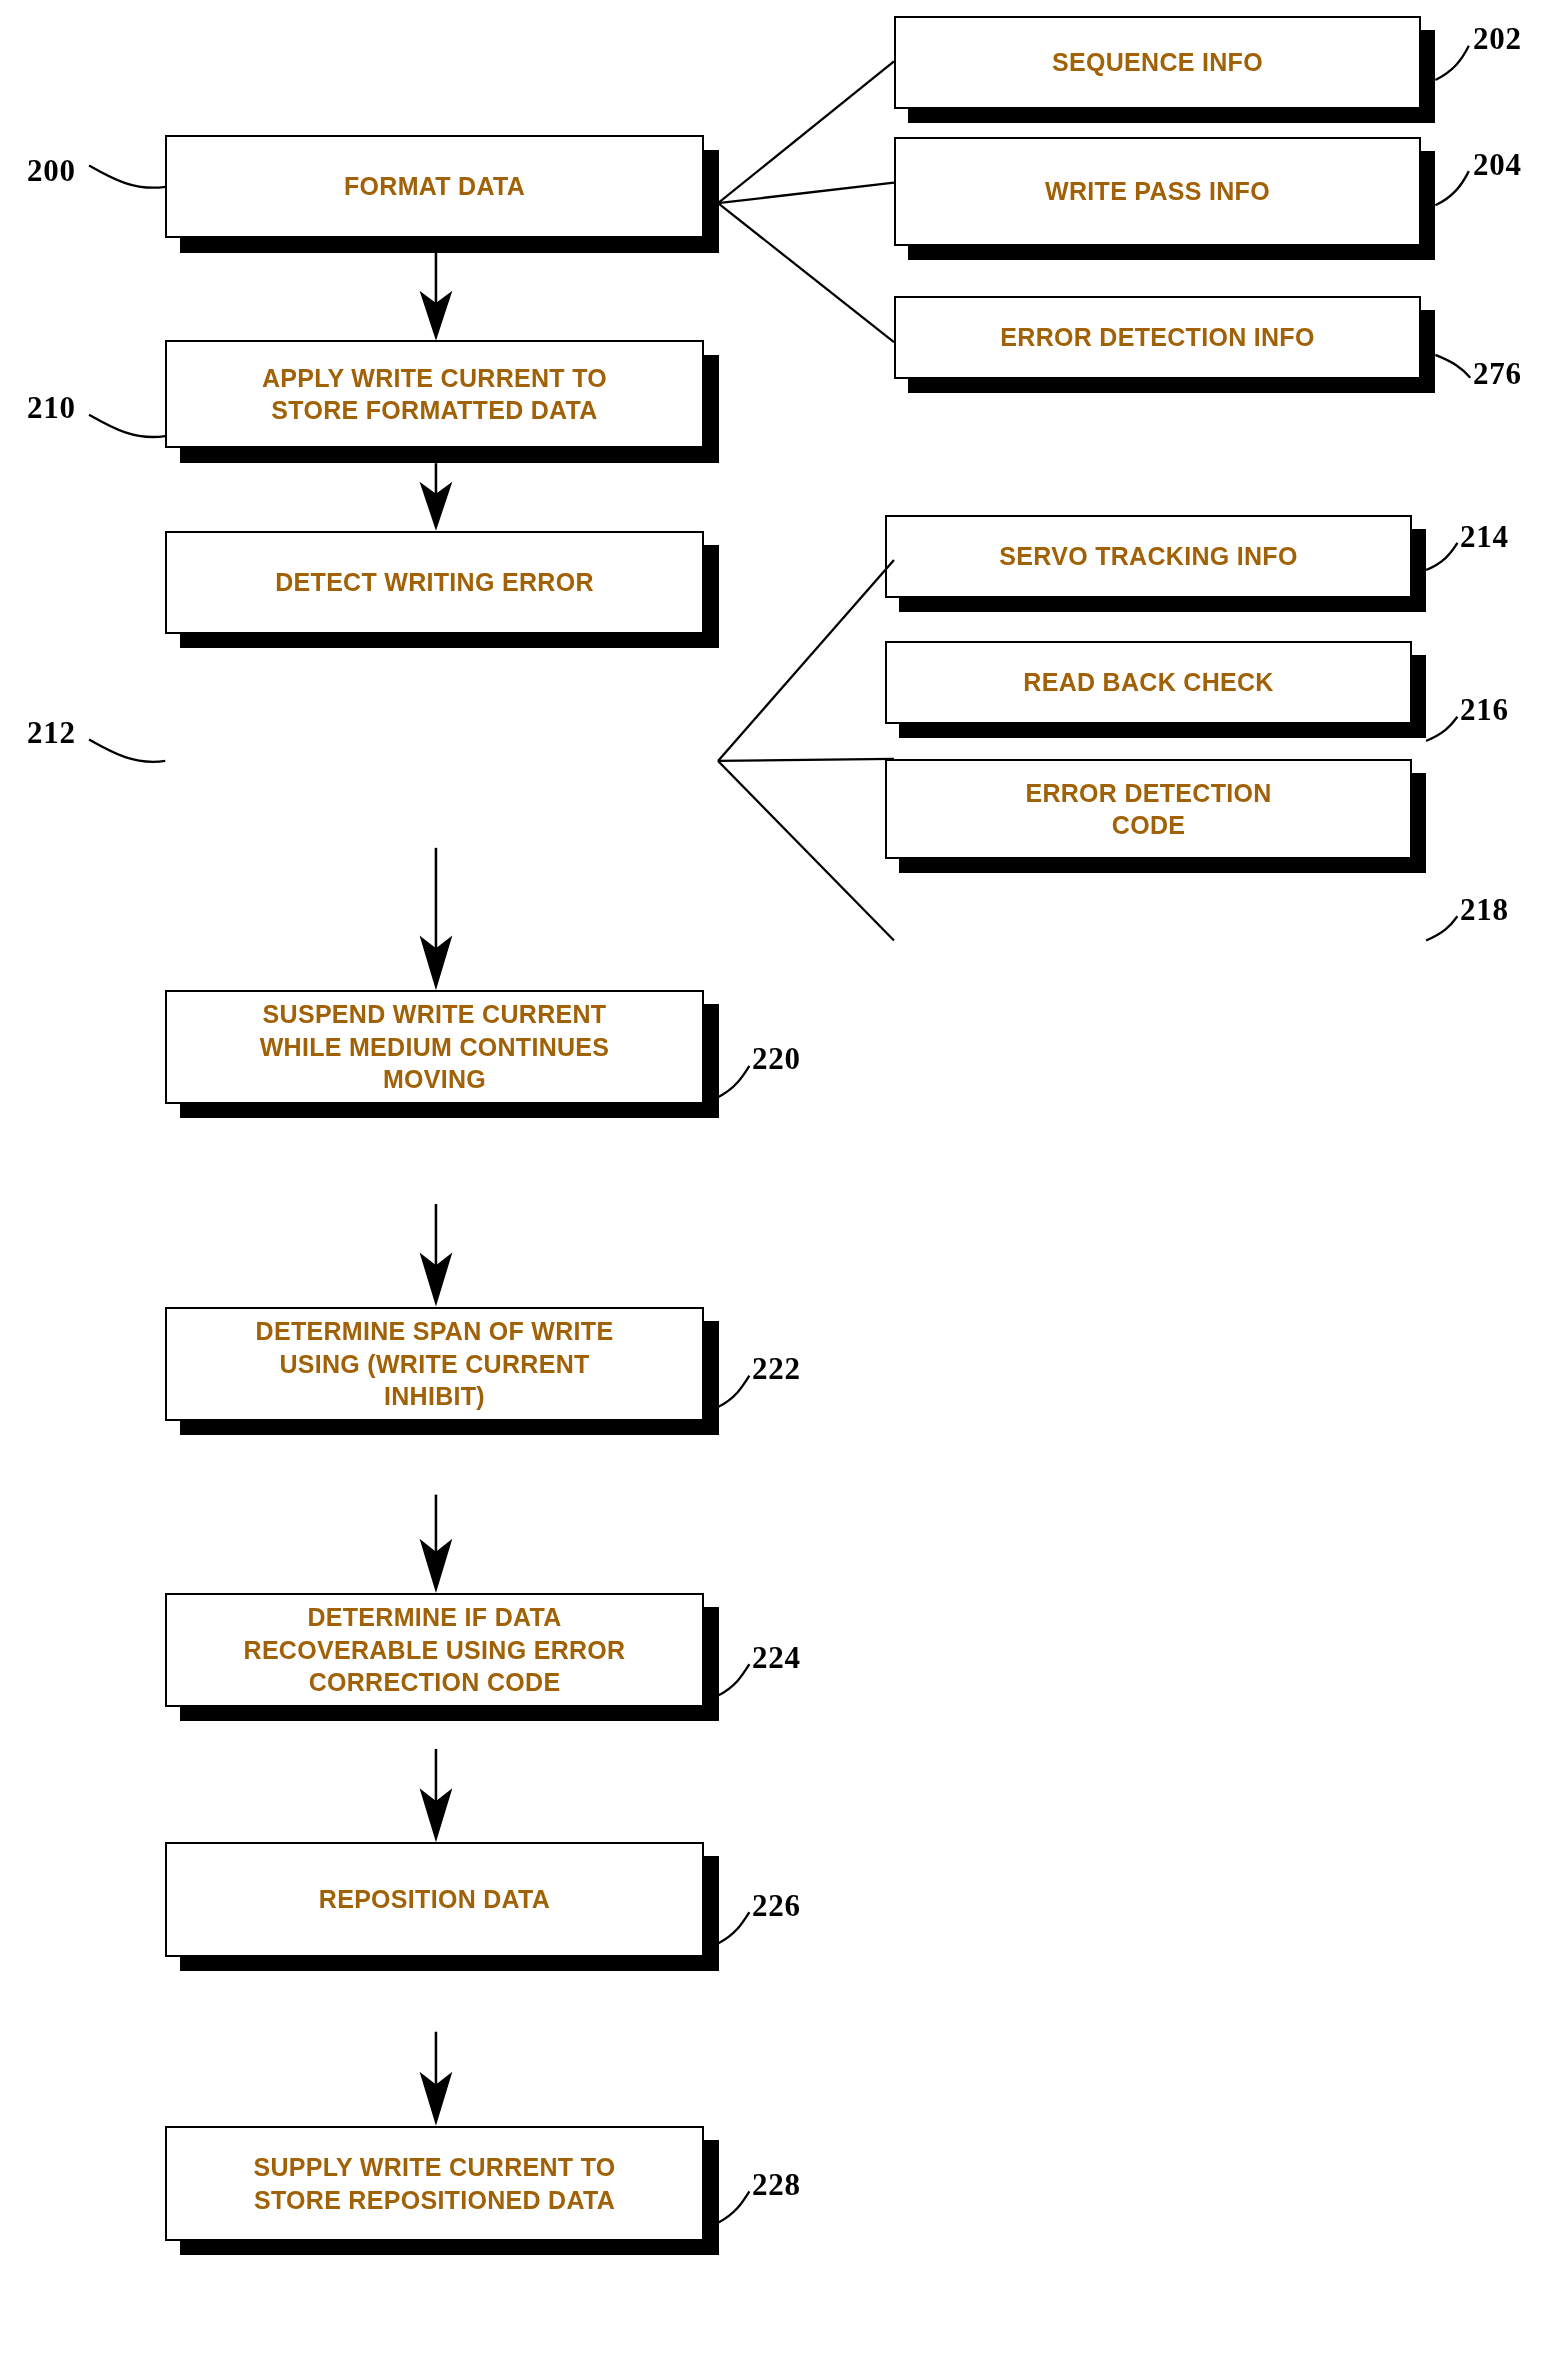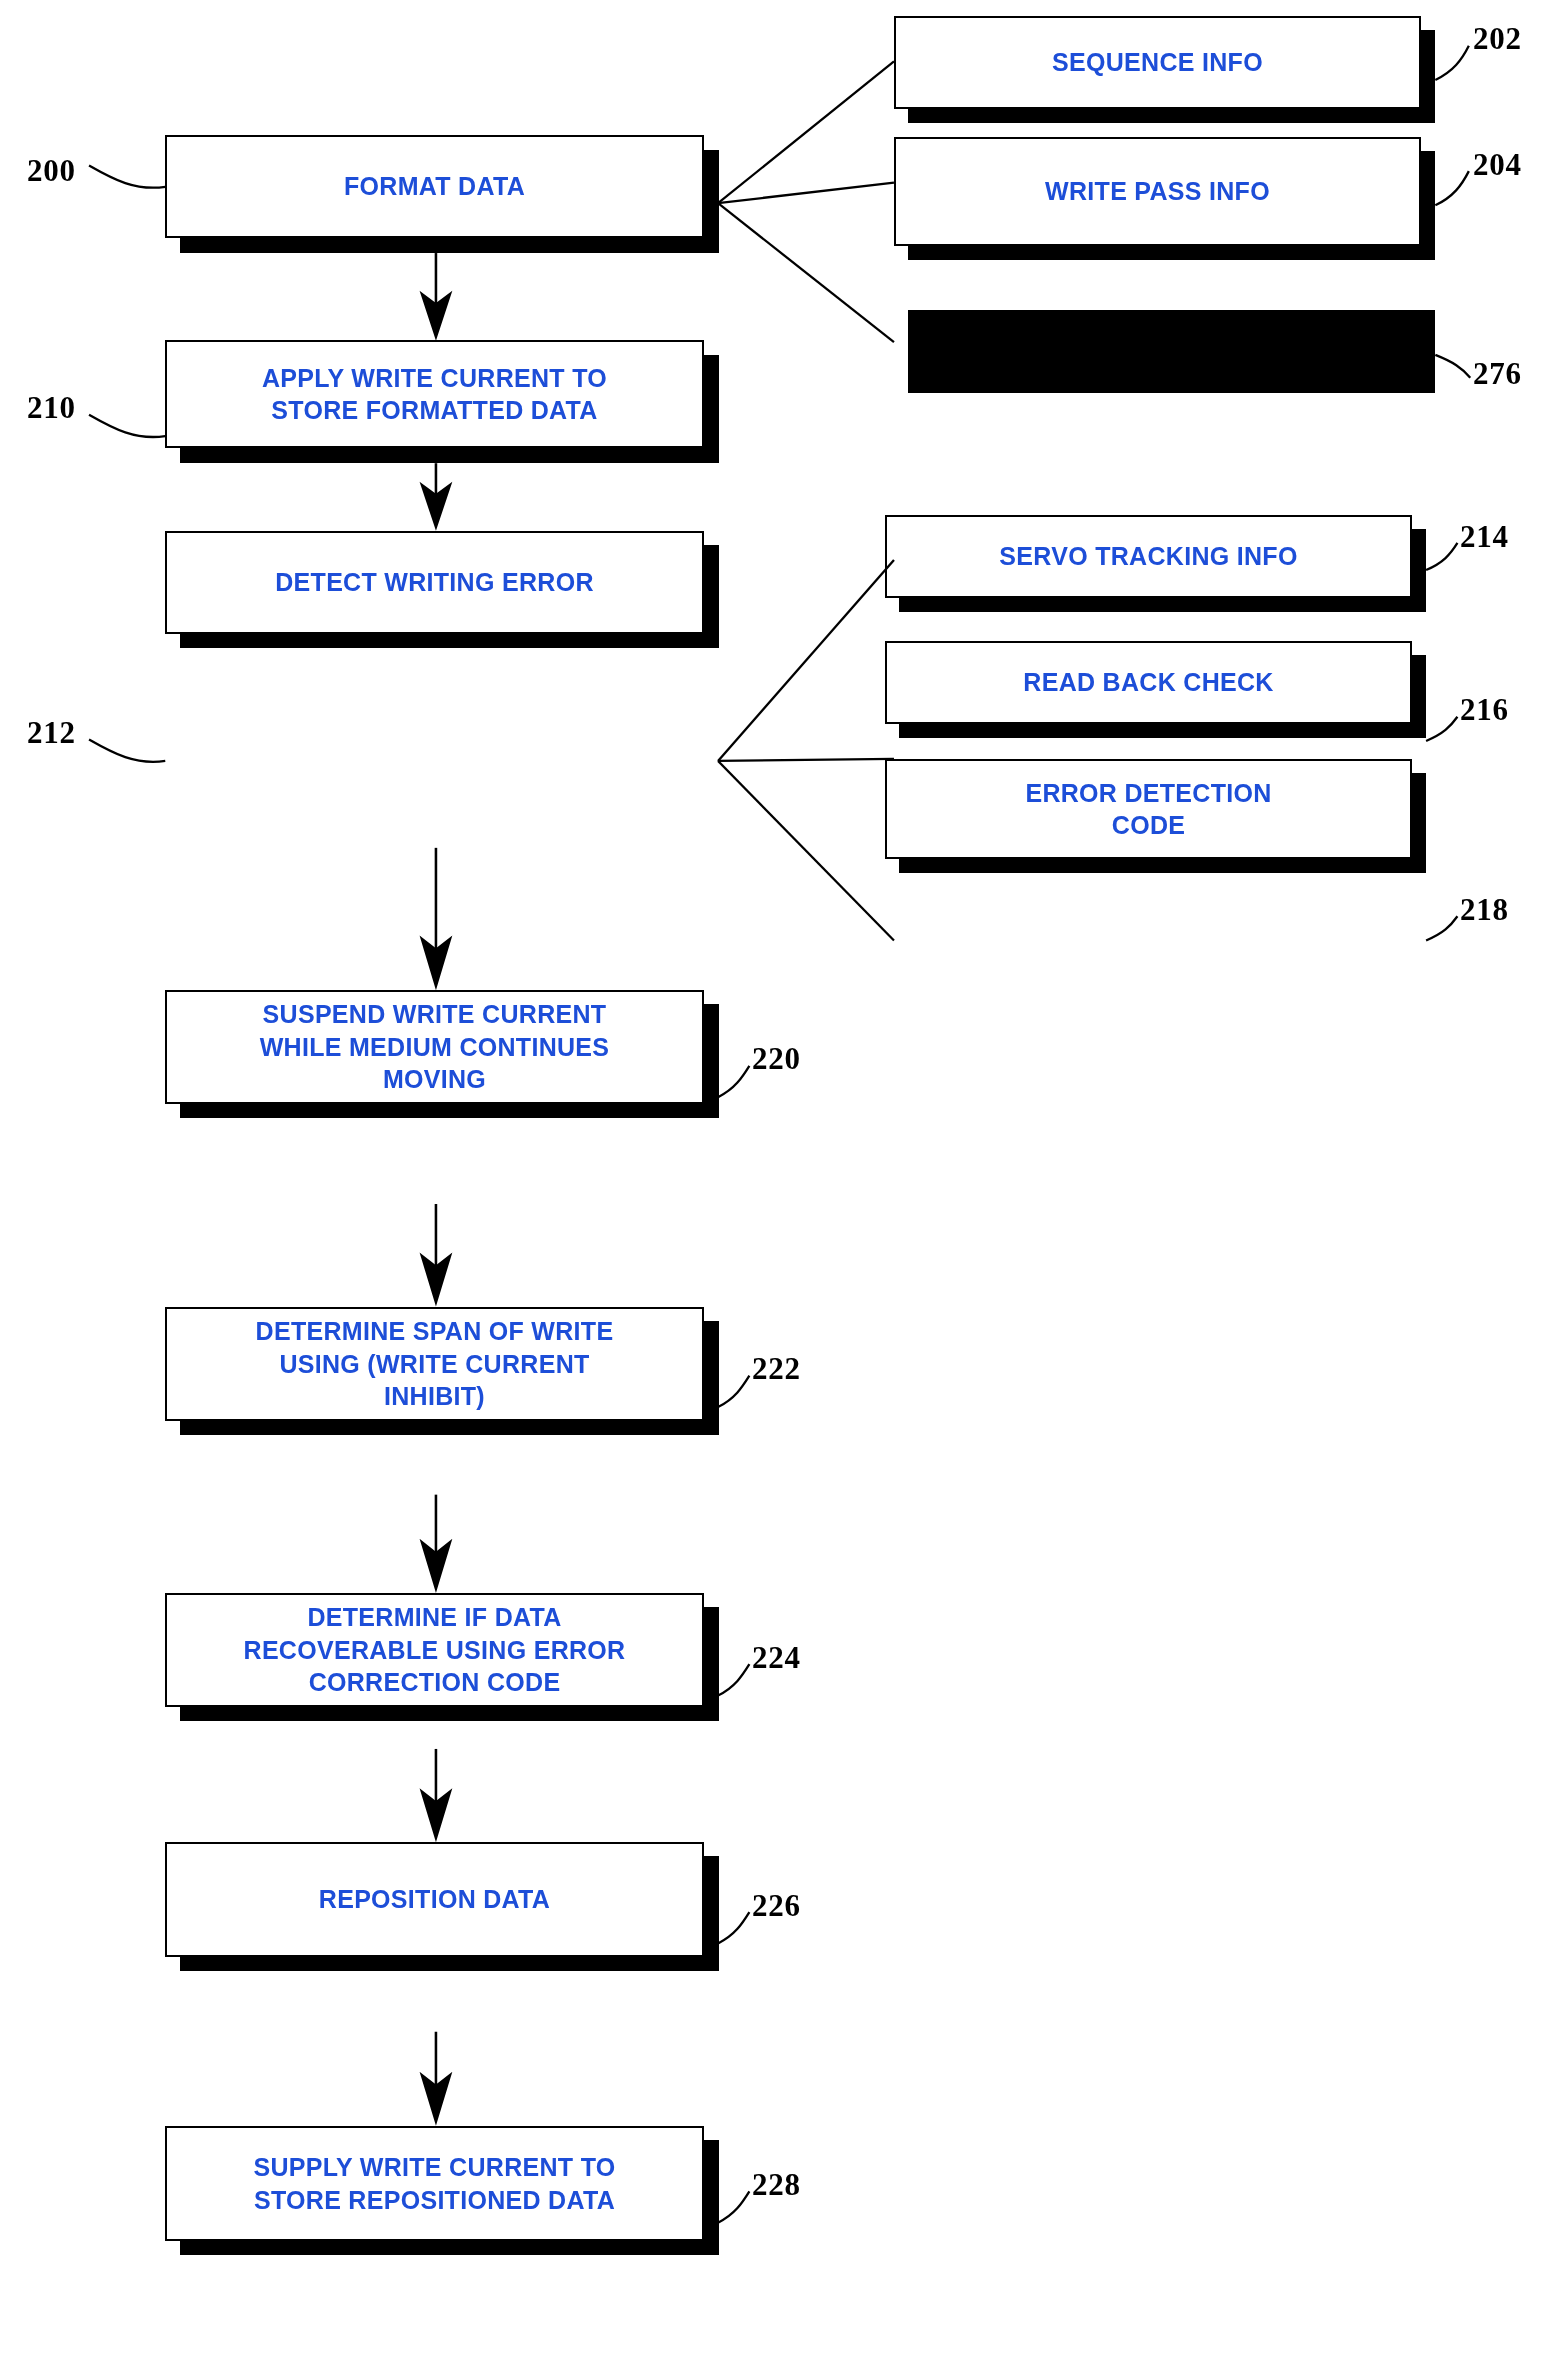--- a/index.html
+++ b/index.html
@@ -32,21 +32,21 @@
   }
   .node .node-label {
     display: block;
     width: 100%;
     padding: 0 22px;
     font-family: "Liberation Sans", sans-serif;
     font-weight: 700;
     font-size: 25px;
     line-height: 1.30;
     letter-spacing: 0.3px;
-    color: #1d4ed8;
+    color: #a16207;
     white-space: pre-line;
   }
   
   .shadow {
     position: absolute;
     background: #000000;
     z-index: 3;
   }
   
   .ref {
@@ -209,20 +209,23 @@
   </div>
 
   <div class="node" style="left:894px; top:15.7px; width:527px; height:93px;">
     <span class="node-label">SEQUENCE INFO</span>
   </div>
 
   <div class="node" style="left:894px; top:137px; width:527px; height:109px;">
     <span class="node-label">WRITE PASS INFO</span>
   </div>
 
+  <div class="node" style="left:894px; top:296px; width:527px; height:83px;">
+    <span class="node-label">ERROR DETECTION INFO</span>
+  </div>
 
   <div class="node" style="left:885px; top:515px; width:527px; height:83px;">
     <span class="node-label">SERVO TRACKING INFO</span>
   </div>
 
   <div class="node" style="left:885px; top:641px; width:527px; height:83px;">
     <span class="node-label">READ BACK CHECK</span>
   </div>
 
   <div class="node" style="left:885px; top:759px; width:527px; height:100px;">

